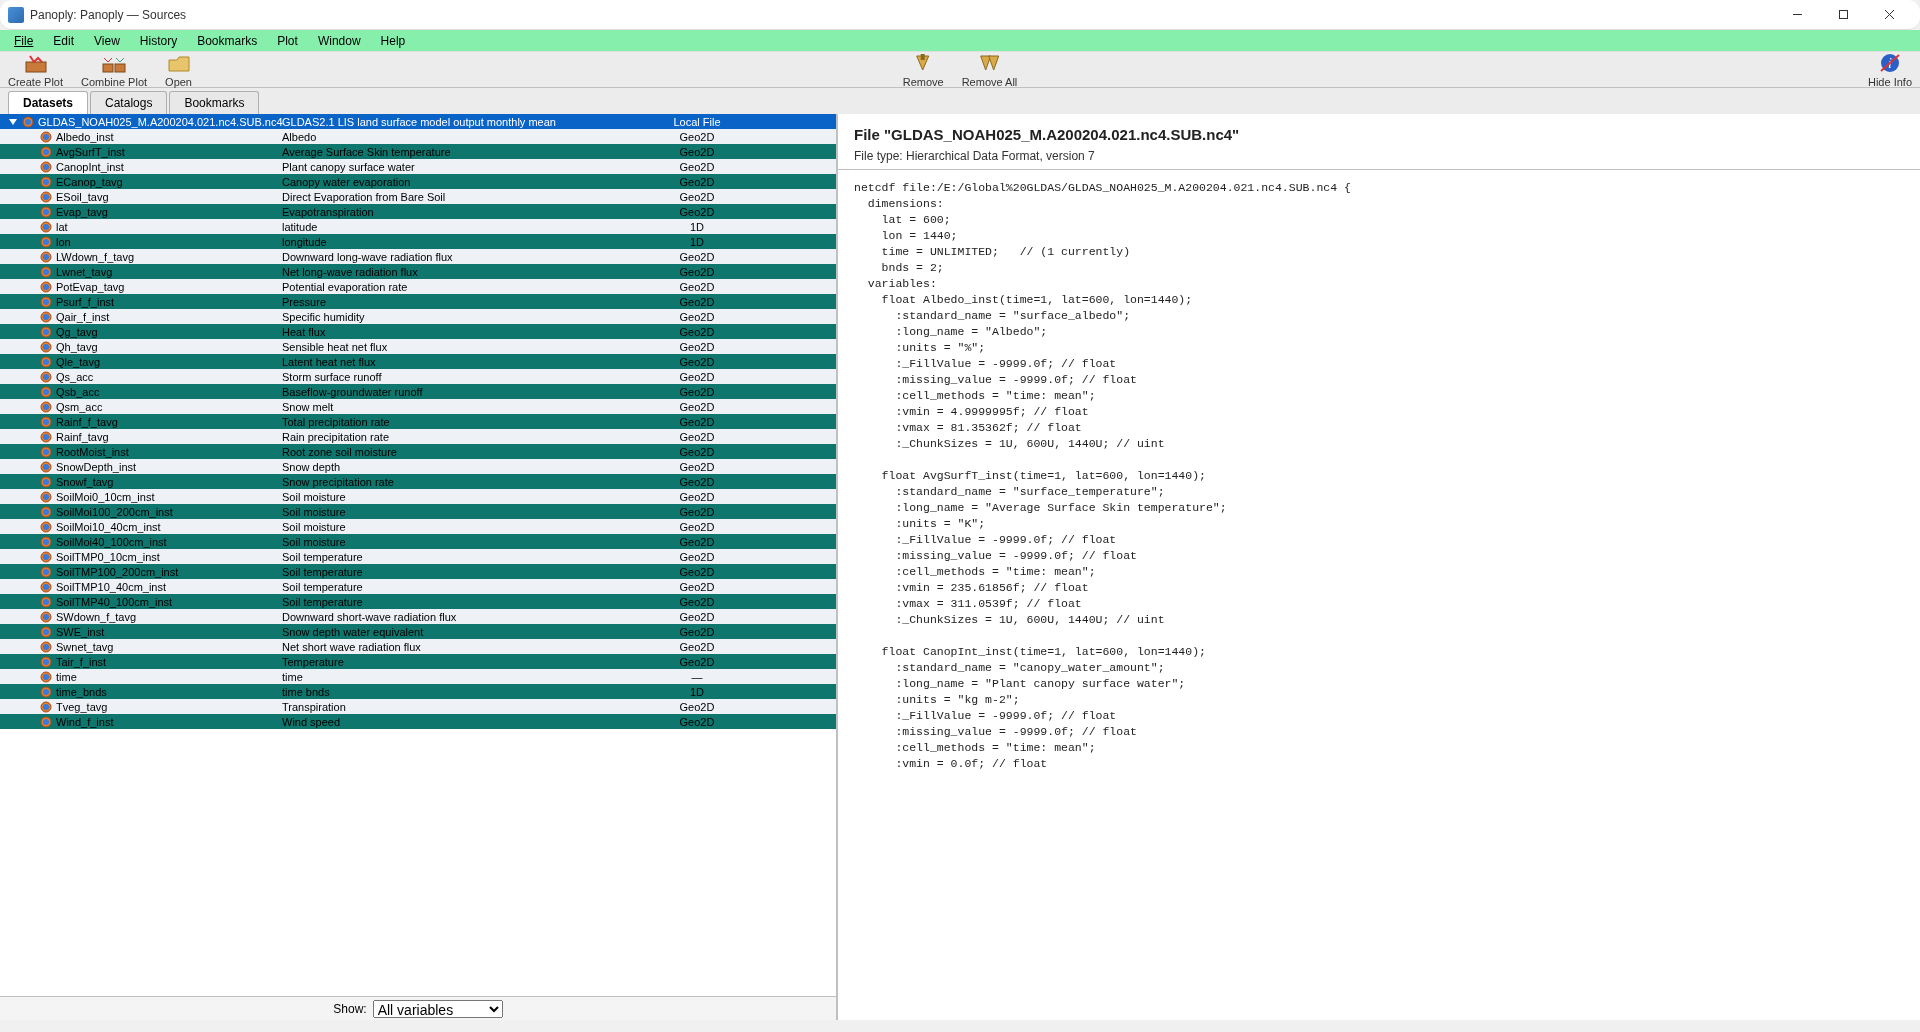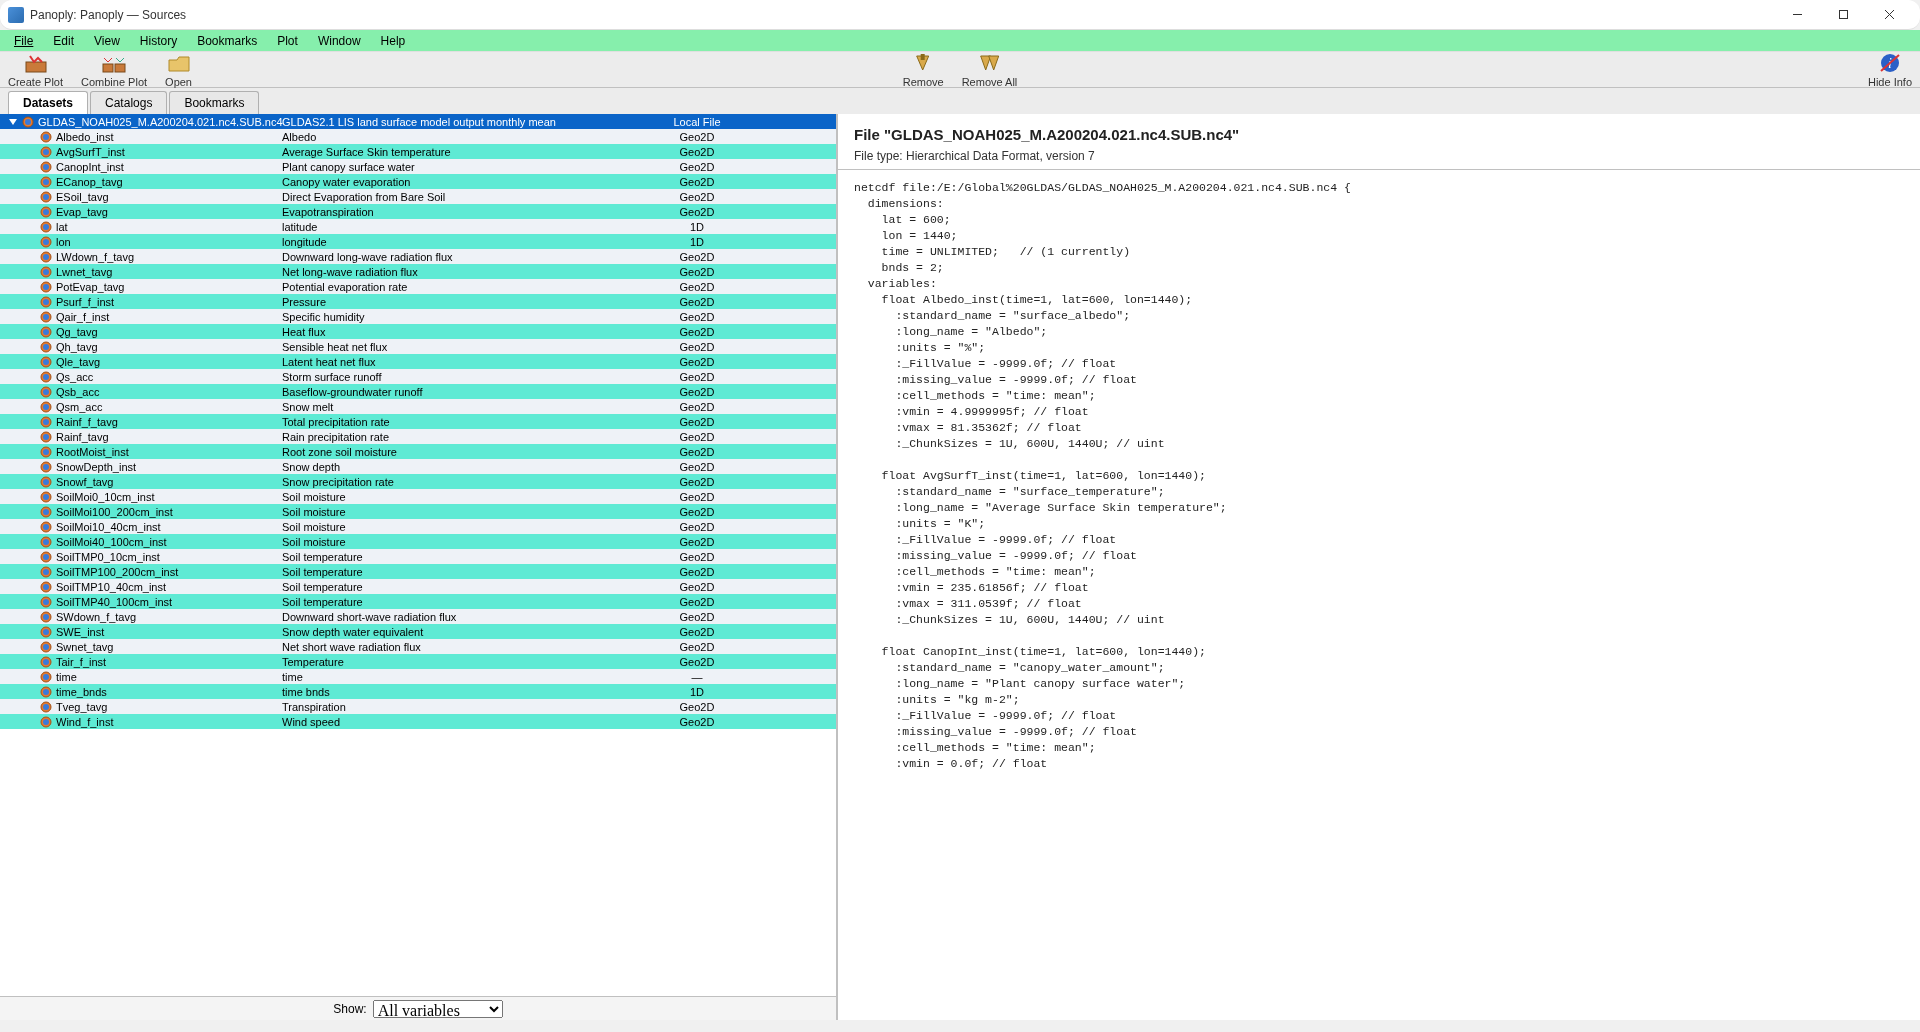--- a/index.html
+++ b/index.html
@@ -26,29 +26,29 @@
 .thead .col { text-align: center; font-size: 12px; color: #333; line-height: 20px; border-right: 1px solid #d0d0d0; }
 .col-name { width: 278px; }
 .col-long { width: 280px; }
 .col-type { flex: 1; }
 .tbody { flex: 1; overflow-y: auto; }
 .trow { display: flex; height: 15px; font-size: 11px; cursor: pointer; }
 .trow .c1 { width: 278px; padding-left: 8px; display: flex; align-items: center; gap: 4px; white-space: nowrap; }
 .trow .c2 { width: 280px; padding-left: 4px; display: flex; align-items: center; white-space: nowrap; }
 .trow .c3 { flex: 1; text-align: center; display: flex; align-items: center; justify-content: center; }
 .trow.selected { background: #0a64c8; color: #fff; }
-.trow.even { background: #5eead4; }
+.trow.even { background: #0f766e; }
 .trow.odd { background: #eef2f7; }
 .trow.selected.even, .trow.selected.odd { background: #0a64c8; }
 .tree-icon { width: 10px; height: 10px; display: inline-block; }
 .file-icon { width: 12px; height: 12px; display: inline-block; }
 .var-icon { width: 12px; height: 12px; display: inline-block; }
 .indent { display: inline-block; width: 28px; }
 .filterbar { height: 24px; border-top: 1px solid #c0c0c0; background: #f4f4f4; display: flex; align-items: center; justify-content: center; gap: 6px; font-size: 12px; }
-.filterbar select { width: 130px; font-size: 16px; height: 18px; font-family: Liberation Serif, serif; }
+.filterbar select { width: 130px; font-size: 14px; height: 18px; }
 .right { flex: 1; background: #fff; display: flex; flex-direction: column; overflow: hidden; }
 .rhead { padding: 12px 16px 6px; font-size: 15px; font-weight: bold; color: #222; }
 .rsub { padding: 0 16px 6px; font-size: 12px; color: #333; border-bottom: 1px solid #c0c0c0; }
 .rbody { flex: 1; overflow: auto; padding: 10px 16px; font-family: "Consolas","Courier New",monospace; font-size: 11.5px; line-height: 16px; white-space: pre; color: #222; }
 </style>
 </head>
 <body>
 
 <div class="titlebar">
   <span class="appicon"></span>

